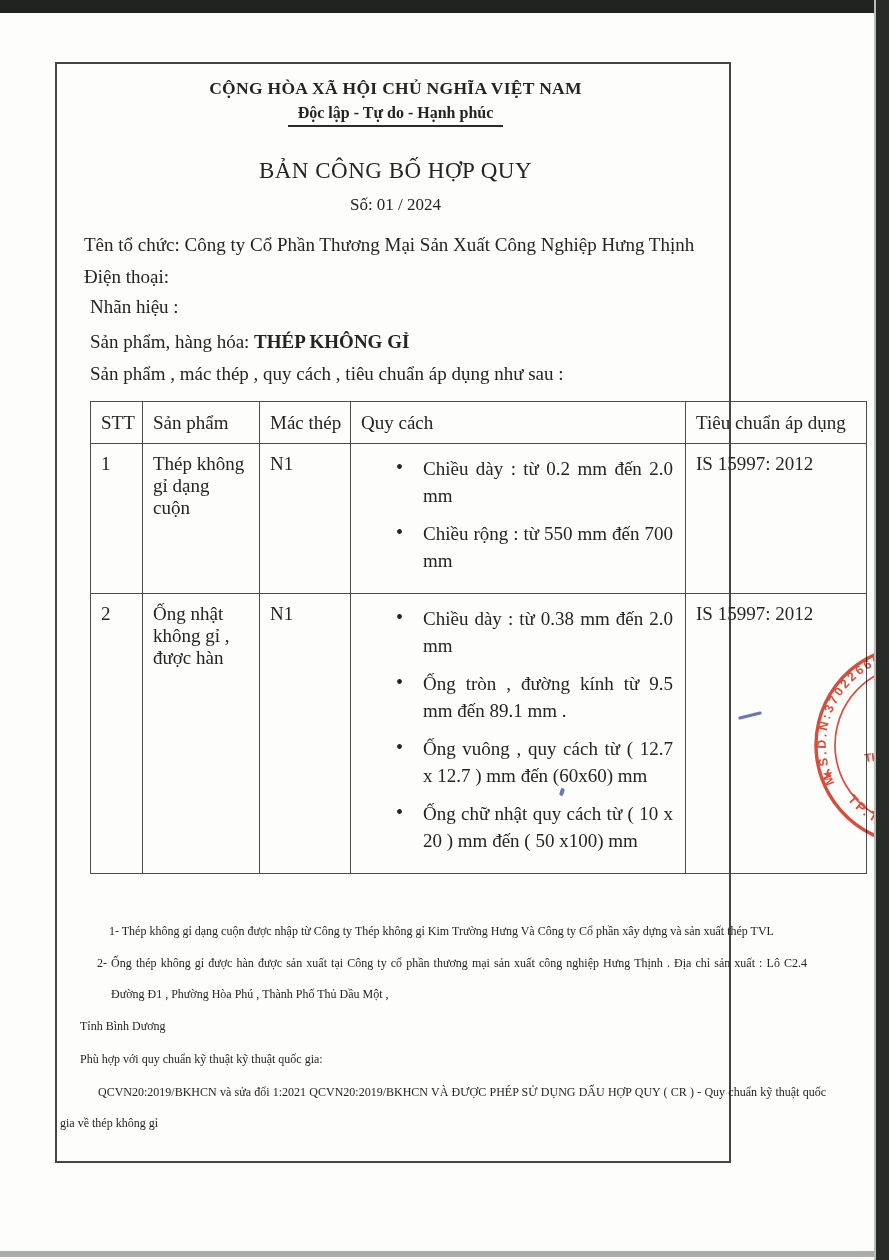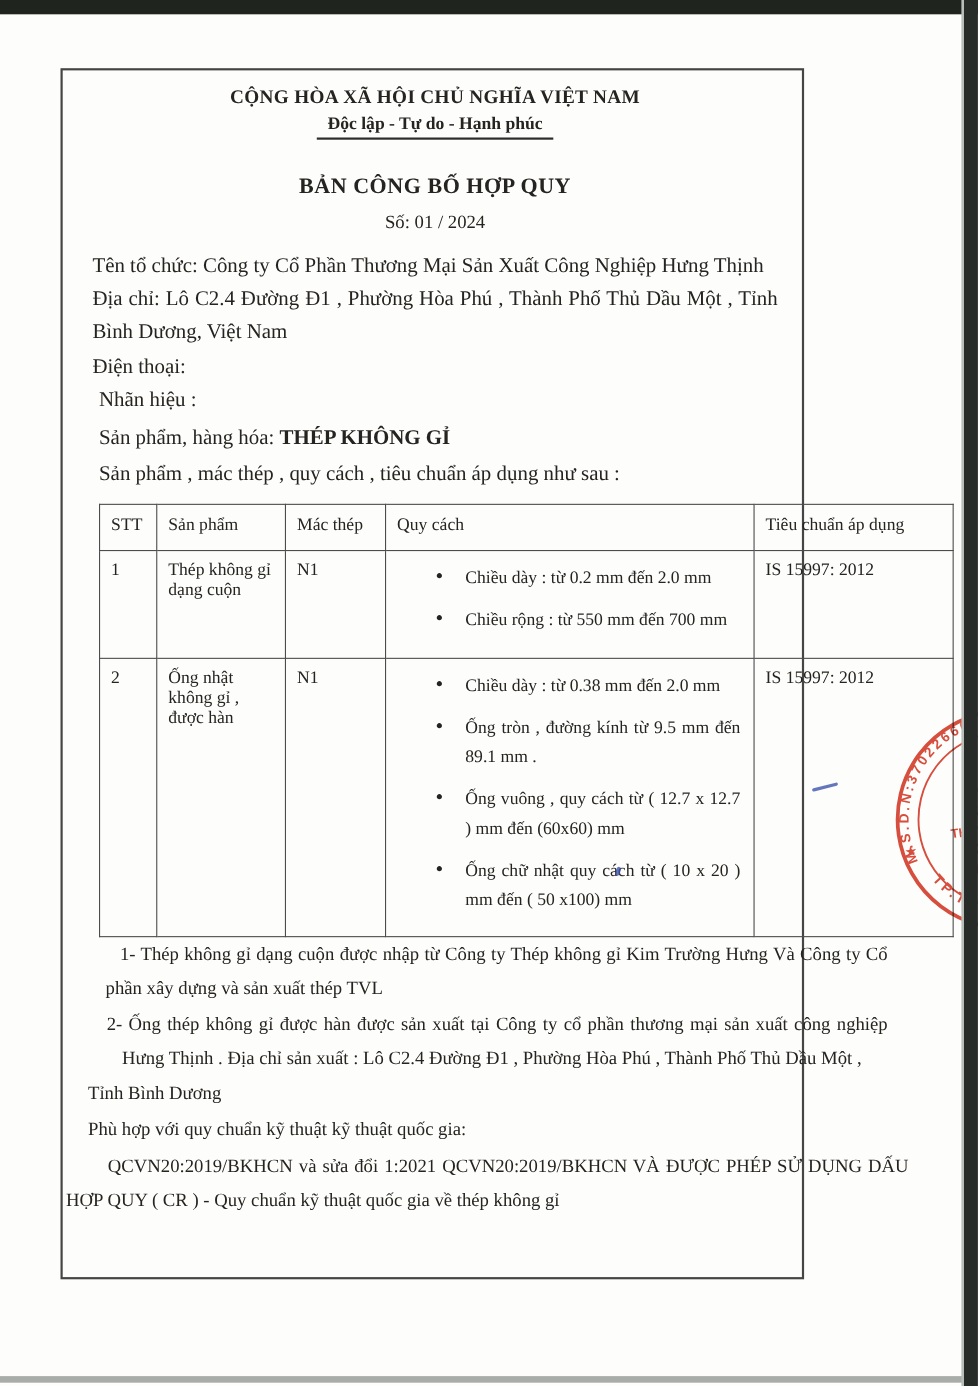--- a/index.html
+++ b/index.html
@@ -23,37 +23,37 @@
     border:2px solid #454545;
     box-sizing:border-box;
     padding:10px 22px 0 27px;
     z-index:1;
   }
 
   .center{text-align:center;}
   .national-title{font-size:17.5px;font-weight:bold;letter-spacing:.3px;margin-top:4px;}
   .motto{margin-top:5px;font-size:16px;font-weight:bold;}
   .motto span{display:inline-block;border-bottom:2px solid #2e2c28;padding:0 10px 3px 10px;}
-  .doc-title{margin-top:31px;font-size:20px;font-weight:bold;letter-spacing:.5px;}
+  .doc-title{margin-top:31px;font-size:23px;font-weight:normal;letter-spacing:.5px;}
   .doc-number{margin-top:11px;font-size:17px;}
 
   .body-text{font-size:19px;line-height:30px;}
   .p-org{margin-top:15px;text-align:justify;}
   .p-addr{text-align:justify;}
   .p-phone{margin-top:2px;}
   .p-product{margin-top:5px;padding-left:6px;}
   .p-brand{padding-left:6px;}
   .p-intro{padding-left:6px;margin-top:2px;}
 
   table.spec{
     border-collapse:collapse;
     table-layout:fixed;
     width:776px;
     margin:12px 0 0 6px;
-    font-size:16px;
+    font-size:19px;
     font-family:Liberation Serif, serif;
   }
   table.spec td,table.spec th{
     border:1.6px solid #4c4c4c;
     vertical-align:top;
     font-weight:normal;
     text-align:left;
     padding:9px 8px 8px 10px;
     box-sizing:border-box;
   }
@@ -61,21 +61,21 @@
   th.c-stt,td.c-stt{text-align:center;padding-left:4px;padding-right:4px;}
   td.c-grade{text-align:center;}
   td.c-product{text-align:justify;padding-top:11px;}
   td.c-standard{padding-top:11px;}
   tr.row-1{height:98px;}
   tr.row-2{height:233px;}
   ul.specs{margin:2px 0 0 0;padding:0 4px 0 62px;list-style:none;}
   ul.specs li{position:relative;text-align:justify;line-height:27px;margin-bottom:11px;}
   ul.specs li::before{content:"\2022";position:absolute;left:-27px;top:-1px;font-size:20px;}
 
-  .notes{font-size:17px;line-height:31px;width:723px;}
+  .notes{margin-top:42px;font-size:12px;line-height:31px;width:723px;}
   .note-1{margin-left:12px;text-indent:13px;text-align:justify;}
   .note-2{margin-left:27px;text-indent:-14px;text-align:justify;margin-top:1px;}
   .province{margin-left:-4px;margin-top:1px;}
   .conformity-intro{margin-left:-4px;margin-top:2px;}
   .conformity-detail{margin-left:-24px;width:766px;text-indent:38px;text-align:justify;margin-top:2px;}
 
   
   .stamp{position:absolute;left:795px;top:625px;width:240px;height:240px;z-index:2;mix-blend-mode:multiply;opacity:.93;}
   .stamp svg{font-family:"Liberation Sans","DejaVu Sans",sans-serif;}
 
@@ -120,21 +120,20 @@
 
   <div class="page-border">
 
     <div class="center national-title">CỘNG HÒA XÃ HỘI CHỦ NGHĨA VIỆT NAM</div>
     <div class="center motto"><span>Độc lập - Tự do - Hạnh phúc</span></div>
 
     <div class="center doc-title">BẢN CÔNG BỐ HỢP QUY</div>
     <div class="center doc-number">Số: 01 / 2024</div>
 
     <div class="body-text p-org">Tên tổ chức: Công ty Cổ Phần Thương Mại Sản Xuất Công Nghiệp Hưng Thịnh</div>
-    <div class="body-text p-addr">Địa chỉ: Lô C2.4 Đường Đ1 , Phường Hòa Phú , Thành Phố Thủ Dầu Một , Tỉnh Bình Dương, Việt Nam</div>
     <div class="body-text p-phone">Điện thoại:</div>
 
     <div class="body-text p-brand">Nhãn hiệu :</div>
     <div class="body-text p-product"><span>Sản phẩm, hàng hóa: </span><b>THÉP KHÔNG GỈ</b></div>
     <div class="body-text p-intro">Sản phẩm , mác thép , quy cách , tiêu chuẩn áp dụng như sau :</div>
 
     <table class="spec">
       <colgroup>
         <col style="width:52px">
           <col style="width:117px">

